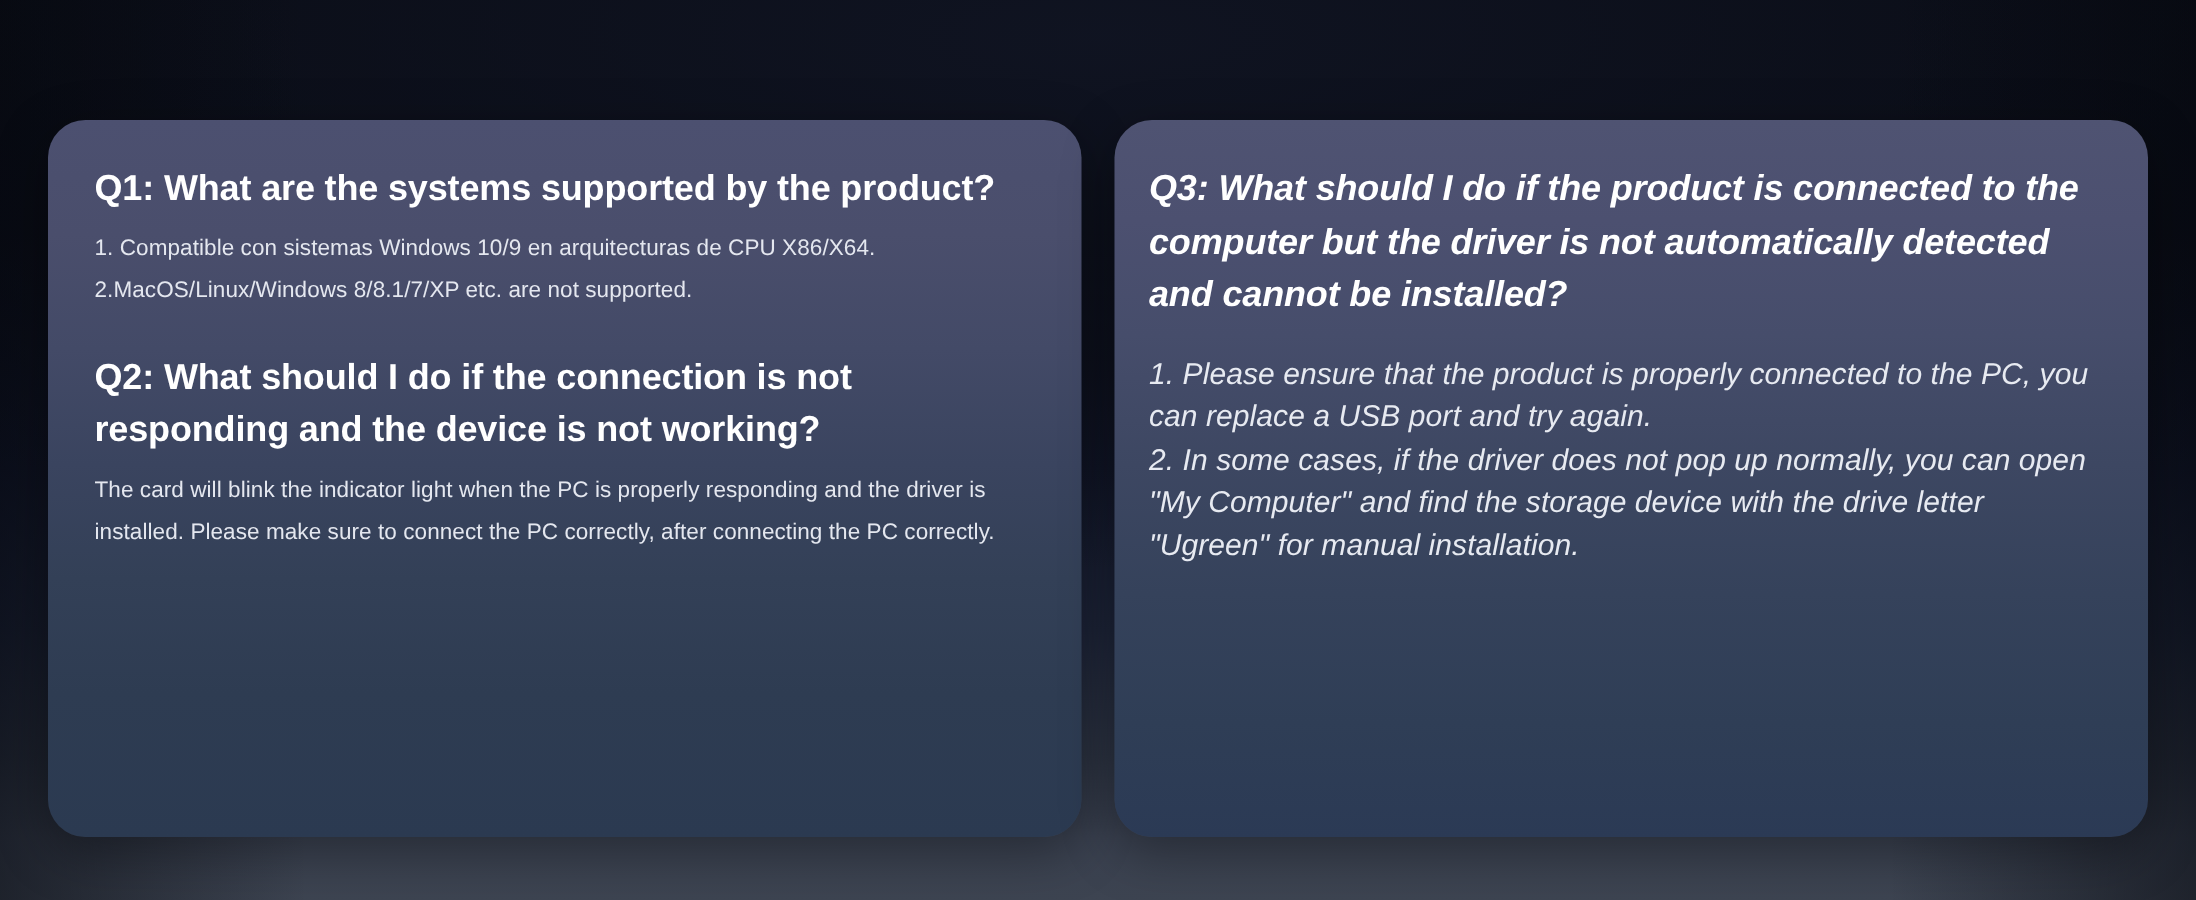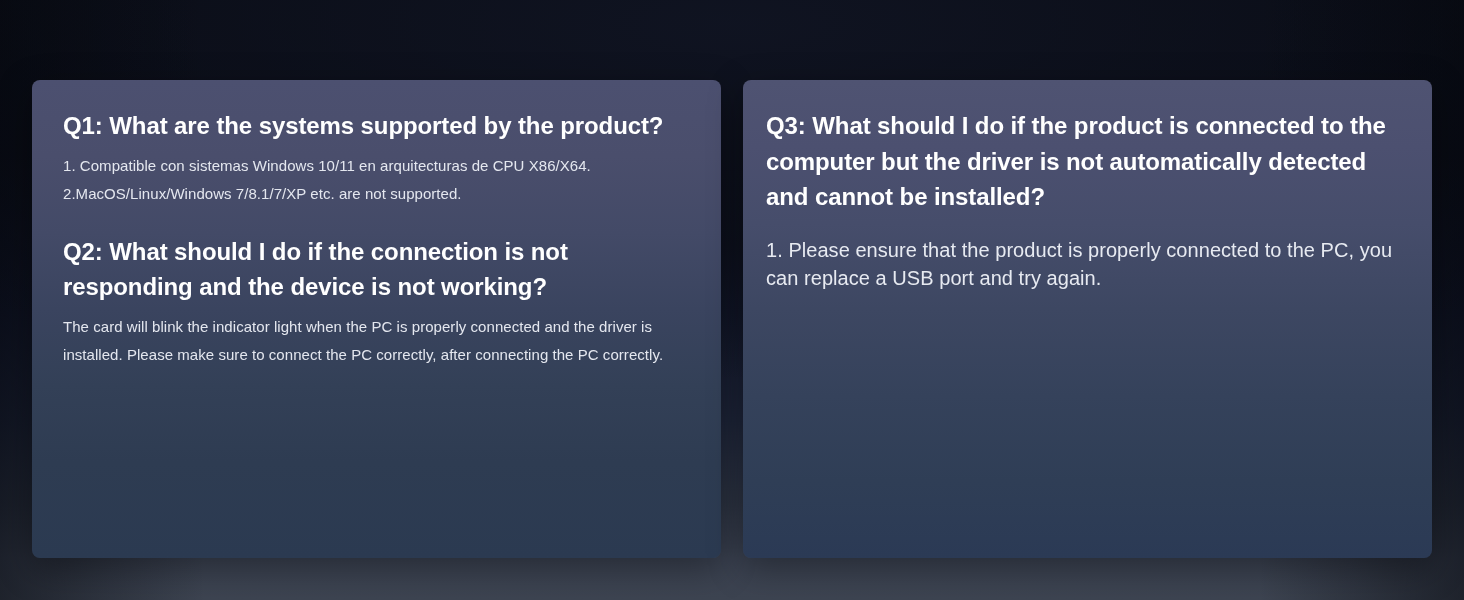--- a/index.html
+++ b/index.html
@@ -48,21 +48,21 @@
     top: 80px;
     width: 1400px;
     height: 478px;
     display: flex;
     gap: 22px;
   }
 
   .faq-card {
     position: relative;
     flex: 1 1 0;
-    border-radius: 8px;
+    border-radius: 25px;
     overflow: hidden;
     background: linear-gradient(180deg,
       #4c5070 0%,
       #4a4e6c 16%,
       #434a67 32%,
       #3a445f 48%,
       #334057 64%,
       #2e3c52 80%,
       #2b3a51 100%);
     box-shadow: 0 10px 34px rgba(0,0,0,0.34);
@@ -78,20 +78,21 @@
       #2b3a55 100%);
   }
 
   .card-inner {
     position: relative;
     padding: 28px 30px 30px 31px;
     height: 100%;
   }
   .card-right .card-inner {
     padding: 28px 38px 30px 23px;
+    font-style: italic;
   }
 
   
   .qa-block + .qa-block { margin-top: 26px; }
 
   .q-heading {
     color: #ffffff;
     font-size: 24px;
     font-weight: 700;
     line-height: 35px;
@@ -125,41 +126,42 @@
 <div class="page-bg"></div>
 
 <div class="faq-wrap">
 
   <div class="faq-card card-left">
     <div class="card-inner">
 
       <div class="qa-block">
         <div class="q-heading">Q1: What are the systems supported by the product?</div>
         <div class="q-body">
-          <span class="line">1. Compatible con sistemas Windows 10/11 en arquitecturas de CPU X86/X64.</span>
-          <span class="line">2.MacOS/Linux/Windows 7/8.1/7/XP etc. are not supported.</span>
+          <span class="line">1. Compatible con sistemas Windows 10/9 en arquitecturas de CPU X86/X64.</span>
+          <span class="line">2.MacOS/Linux/Windows 8/8.1/7/XP etc. are not supported.</span>
         </div>
       </div>
 
       <div class="qa-block">
         <div class="q-heading">Q2: What should I do if the connection is not responding and the device is not working?</div>
         <div class="q-body">
-          <span class="line">The card will blink the indicator light when the PC is properly connected and the driver is installed. Please make sure to connect the PC correctly, after connecting the PC correctly.</span>
+          <span class="line">The card will blink the indicator light when the PC is properly responding and the driver is installed. Please make sure to connect the PC correctly, after connecting the PC correctly.</span>
         </div>
       </div>
 
     </div>
   </div>
 
   <div class="faq-card card-right">
     <div class="card-inner">
 
       <div class="qa-block">
         <div class="q-heading">Q3: What should I do if the product is connected to the computer but the driver is not automatically detected and cannot be installed?</div>
         <div class="q-body">
           <span class="line">1. Please ensure that the product is properly connected to the PC, you can replace a USB port and try again.</span>
+          <span class="line">2. In some cases, if the driver does not pop up normally, you can open "My Computer" and find the storage device with the drive letter "Ugreen" for manual installation.</span>
         </div>
       </div>
 
     </div>
   </div>
 
 </div>
 
 </body></html>

